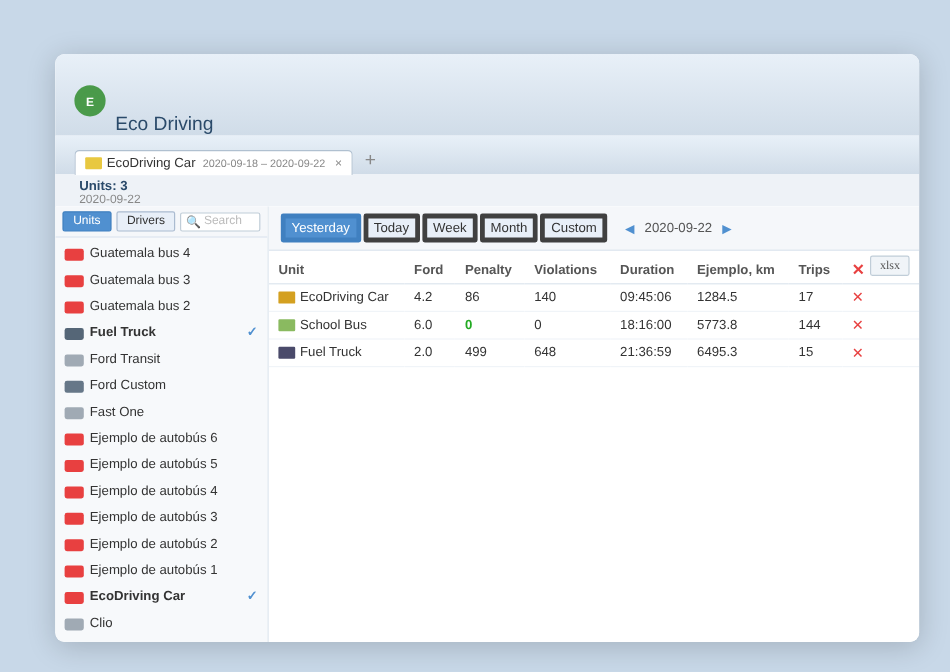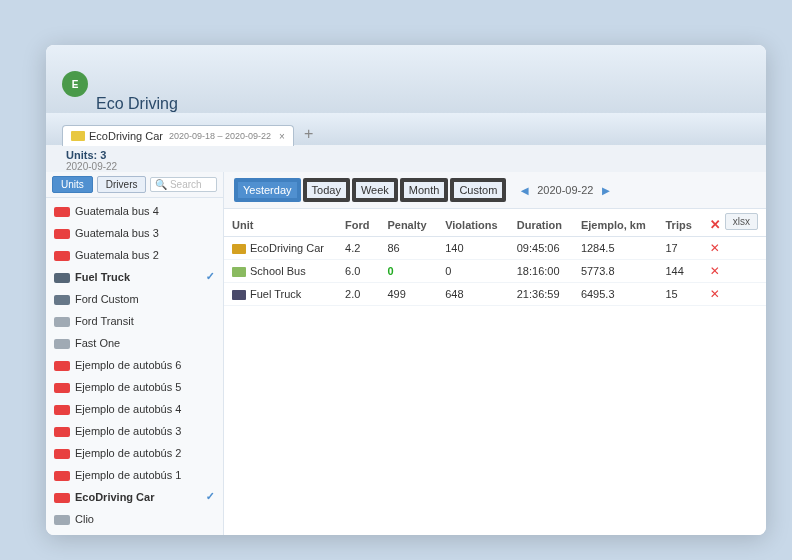--- a/index.html
+++ b/index.html
@@ -345,26 +345,26 @@
           <div class="sidebar-item">
             <span style="display: inline-block; width: 16px; height: 10px; border-radius: 2px; flex-shrink: 0; background: rgb(232, 64, 64);"></span>
             <span style="flex: 1 1 0%; overflow: hidden; text-overflow: ellipsis; white-space: nowrap;">Guatemala bus 2</span>
           </div>
           <div class="sidebar-item selected">
             <span style="display: inline-block; width: 16px; height: 10px; border-radius: 2px; flex-shrink: 0; background: rgb(85, 102, 119);"></span>
             <span style="flex: 1 1 0%; overflow: hidden; text-overflow: ellipsis; white-space: nowrap;">Fuel Truck</span>
             <span class="check">✓</span>
           </div>
           <div class="sidebar-item">
+            <span style="display: inline-block; width: 16px; height: 10px; border-radius: 2px; flex-shrink: 0; background: rgb(160, 170, 180);"></span>
+            <span style="flex: 1 1 0%; overflow: hidden; text-overflow: ellipsis; white-space: nowrap;">Ford Transit</span>
+          </div>
+          <div class="sidebar-item">
             <span style="display: inline-block; width: 16px; height: 10px; border-radius: 2px; flex-shrink: 0; background: rgb(102, 119, 136);"></span>
             <span style="flex: 1 1 0%; overflow: hidden; text-overflow: ellipsis; white-space: nowrap;">Ford Custom</span>
-          </div>
-          <div class="sidebar-item">
-            <span style="display: inline-block; width: 16px; height: 10px; border-radius: 2px; flex-shrink: 0; background: rgb(160, 170, 180);"></span>
-            <span style="flex: 1 1 0%; overflow: hidden; text-overflow: ellipsis; white-space: nowrap;">Ford Transit</span>
           </div>
           <div class="sidebar-item">
             <span style="display: inline-block; width: 16px; height: 10px; border-radius: 2px; flex-shrink: 0; background: rgb(160, 170, 180);"></span>
             <span style="flex: 1 1 0%; overflow: hidden; text-overflow: ellipsis; white-space: nowrap;">Fast One</span>
           </div>
           <div class="sidebar-item">
             <span style="display: inline-block; width: 16px; height: 10px; border-radius: 2px; flex-shrink: 0; background: rgb(232, 64, 64);"></span>
             <span style="flex: 1 1 0%; overflow: hidden; text-overflow: ellipsis; white-space: nowrap;">Ejemplo de autobús 6</span>
           </div>
           <div class="sidebar-item">
@@ -414,21 +414,21 @@
             <button class="period-btn">Custom</button>
           </div>
         <div class="date-nav">
           <button class="date-nav-btn">◄</button>
           <span class="date-label">2020-09-22</span>
           <button class="date-nav-btn">►</button>
         </div>
       </div>
 
       <div class="table-wrap" style="position:relative;">
-        <button class="xlsx-btn" style="position:absolute;right:8px;top:4px;z-index:2;">xlsx</button>
+        <button class="xlsx-btn" style="position:absolute;right:8px;top:4px;z-index:2;font-family:Liberation Serif, serif;">xlsx</button>
         <table>
           <thead>
             <tr id="table-header-row">
                 <th>Unit</th>
                 <th>Ford</th>
                 <th>Penalty</th>
                 <th>Violations</th>
                 <th>Duration</th>
                 <th>Ejemplo, km</th>
                 <th>Trips</th>

